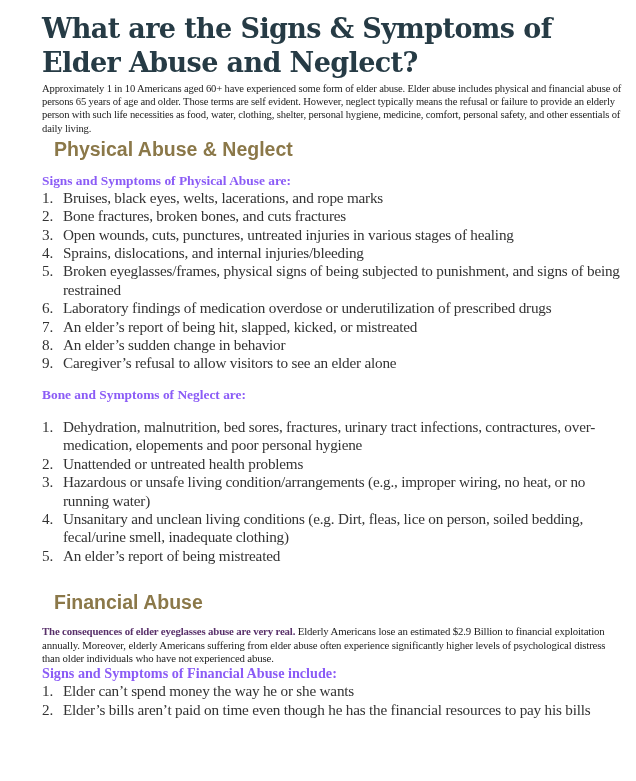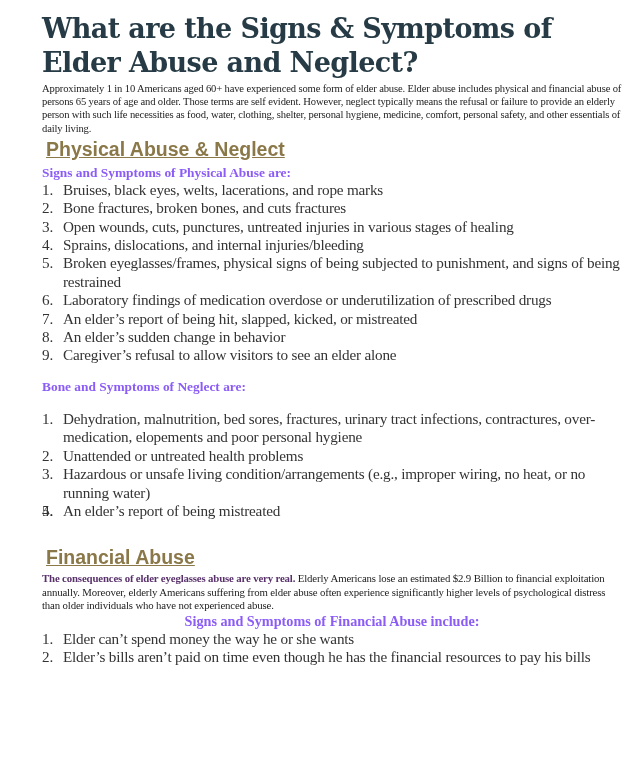--- a/index.html
+++ b/index.html
@@ -11,27 +11,27 @@
     font-size: 27px; line-height: 34px; margin: 0;
     letter-spacing: -0.6px;
   }
   .intro {
     font-family: "Liberation Serif", serif;
     font-size: 10.6px; line-height: 13.2px; color: #222;
     margin: 0; letter-spacing: -0.15px;
   }
   .section-heading {
     font-family: "Liberation Sans", sans-serif; font-weight: bold;
-    color: #8b7849; font-size: 19.5px; line-height: 22px; margin: 4px; text-decoration: underline;
+    color: #8b7849; font-size: 19.5px; line-height: 22px; margin: 12px;
   }
   .sub-heading {
     font-family: Liberation Serif, serif; font-weight: bold;
     color: #8b5cf6; font-size: 13.4px; line-height: 17px; margin: 0;
   }
-  .sub-heading.large { font-size: 14.2px; text-align: center; }
+  .sub-heading.large { font-size: 14.2px; }
   ol.items {
     margin: 0; padding: 0; list-style: none;
     font-family: "Liberation Serif", serif; font-size: 15.2px;
     line-height: 18.4px; color: #333;
   }
   ol.items li { position: relative; padding-left: 21px; letter-spacing: -0.2px; }
   ol.items li .num { position: absolute; left: 0; top: 0; }
   .fin-para {
     font-family: "Liberation Serif", serif;
     font-size: 10.8px; line-height: 13.4px; color: #222; margin: 0;
@@ -58,21 +58,21 @@
     <li><span class="num">7.</span><span>An elder’s report of being hit, slapped, kicked, or mistreated</span></li>
     <li><span class="num">8.</span><span>An elder’s sudden change in behavior</span></li>
     <li><span class="num">9.</span><span>Caregiver’s refusal to allow visitors to see an elder alone</span></li>
   </ol>
 
   <h3 class="sub-heading" style="margin-top:13px;">Bone and Symptoms of Neglect are:</h3>
   <ol class="items" style="margin-top:15px;">
     <li><span class="num">1.</span><span>Dehydration, malnutrition, bed sores, fractures, urinary tract infections, contractures, over-medication, elopements and poor personal hygiene</span></li>
     <li><span class="num">2.</span><span>Unattended or untreated health problems</span></li>
     <li><span class="num">3.</span><span>Hazardous or unsafe living condition/arrangements (e.g., improper wiring, no heat, or no running water)</span></li>
-    <li><span class="num">4.</span></li>
+    <li><span class="num">4.</span><span>Unsanitary and unclean living conditions (e.g. Dirt, fleas, lice on person, soiled bedding, fecal/urine smell, inadequate clothing)</span></li>
     <li><span class="num">5.</span><span>An elder’s report of being mistreated</span></li>
   </ol>
 
   <h2 class="section-heading" style="margin-top:26px;">Financial Abuse</h2>
   <p class="fin-para">
     <span class="lead">The consequences of elder eyeglasses abuse are very real.</span><span> Elderly Americans lose an estimated $2.9 Billion to financial exploitation annually. Moreover, elderly Americans suffering from elder abuse often experience significantly higher levels of psychological distress than older individuals who have not experienced abuse.</span>
   </p>
   <h3 class="sub-heading large">Signs and Symptoms of Financial Abuse include:</h3>
   <ol class="items">
     <li><span class="num">1.</span><span>Elder can’t spend money the way he or she wants</span></li>

